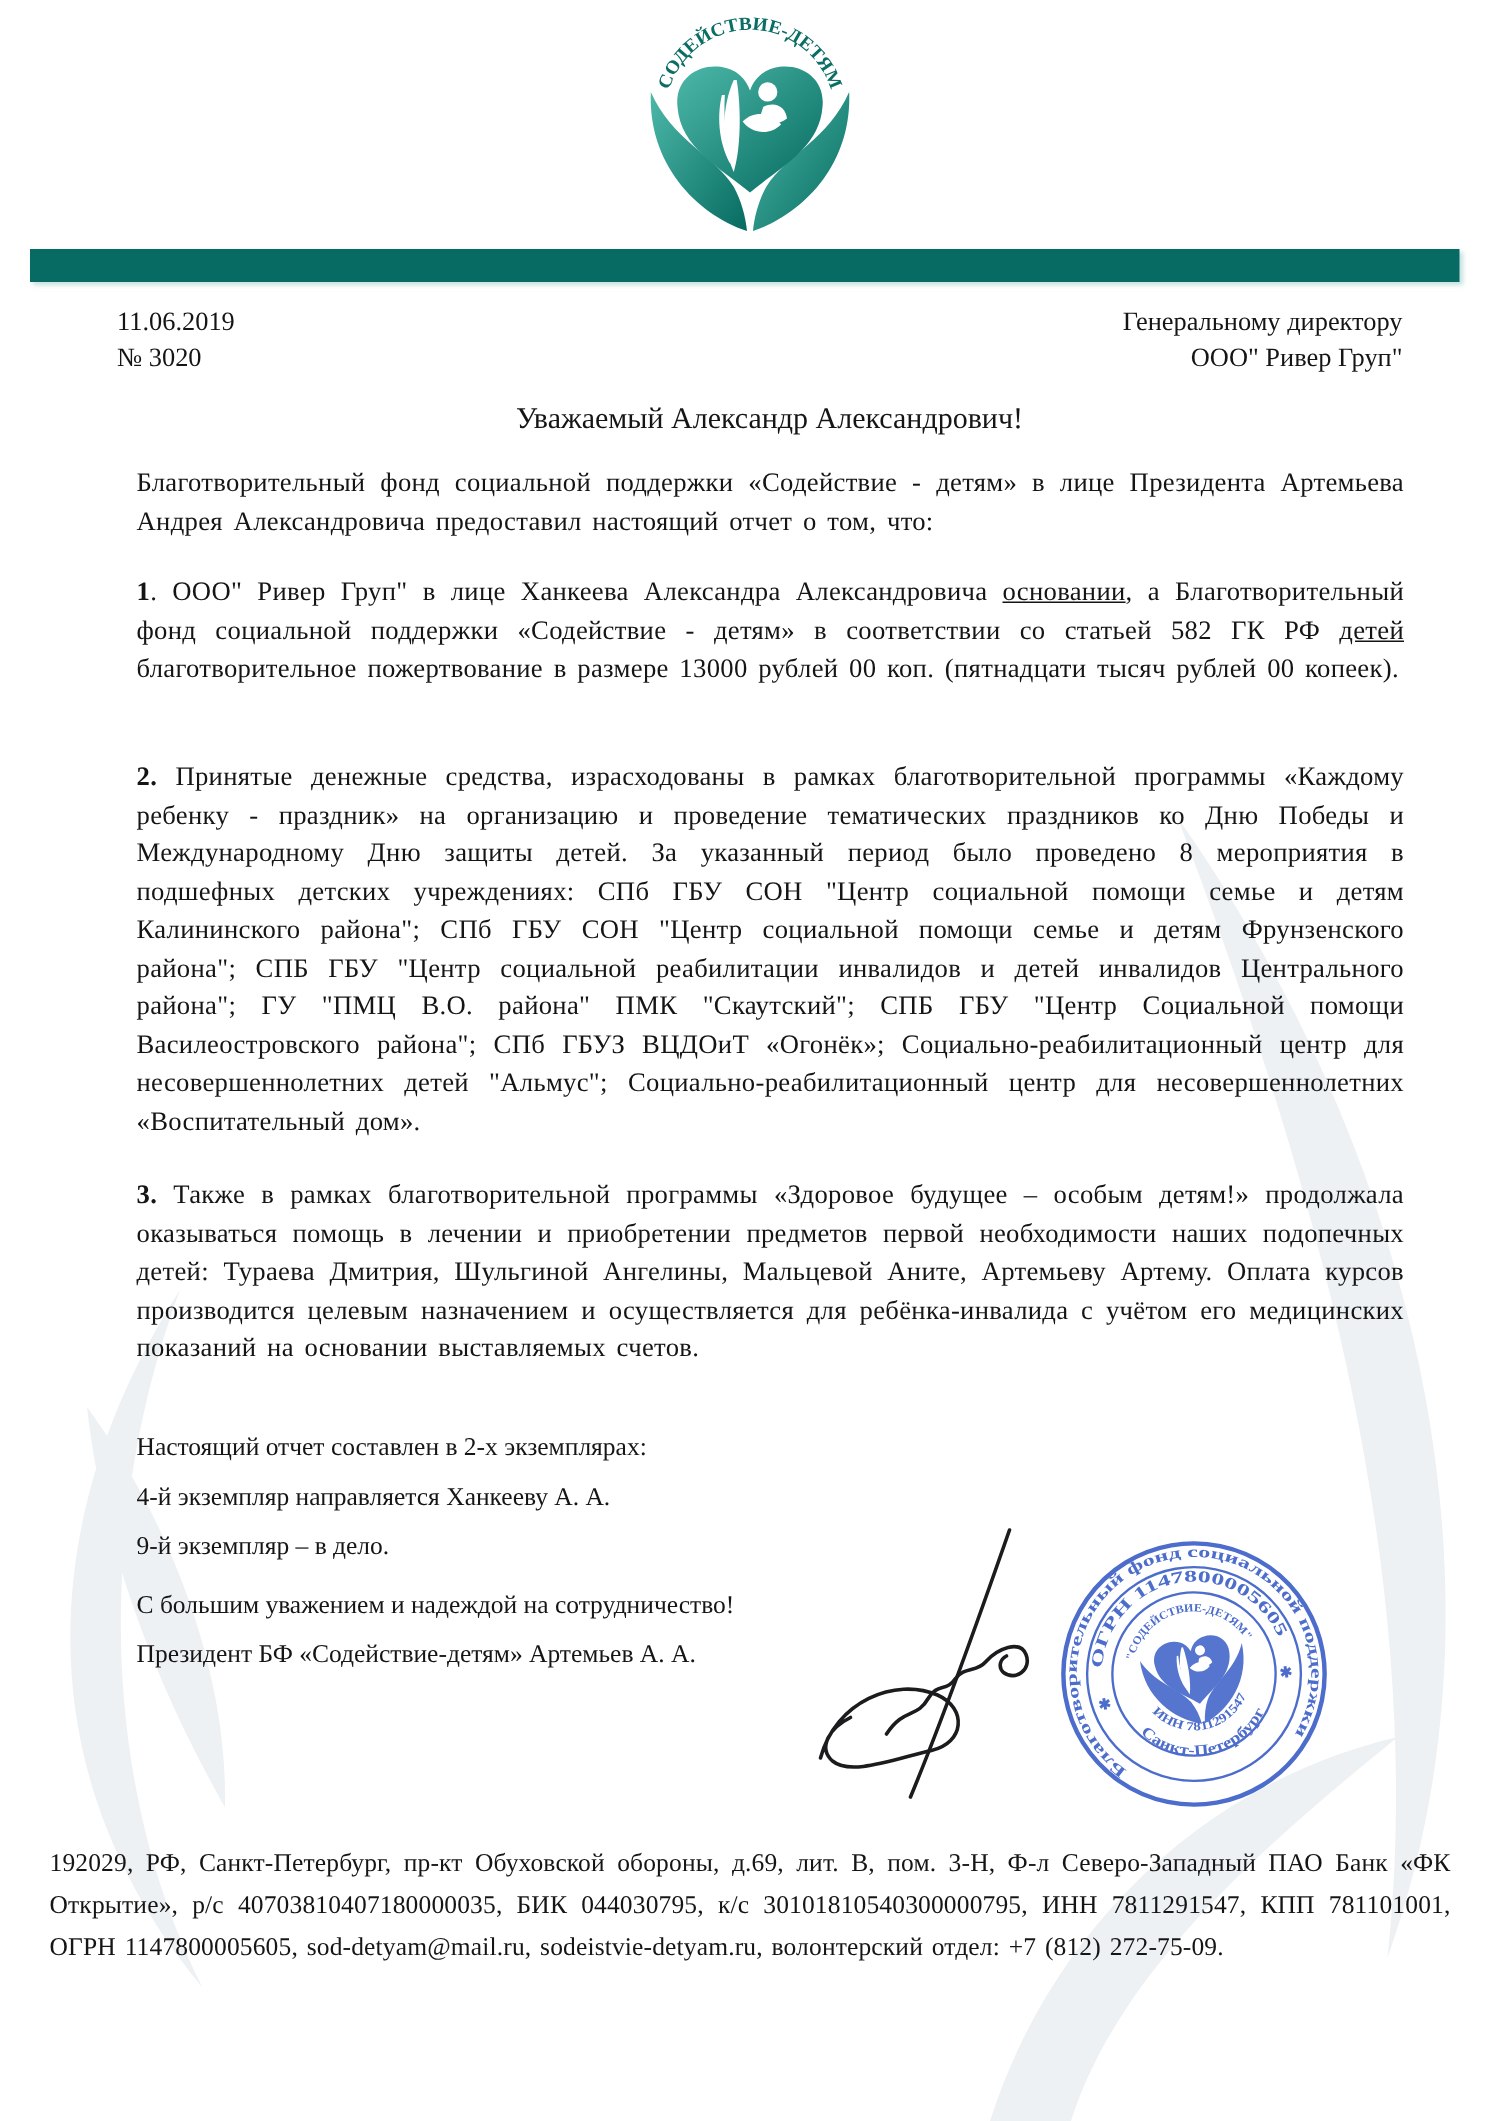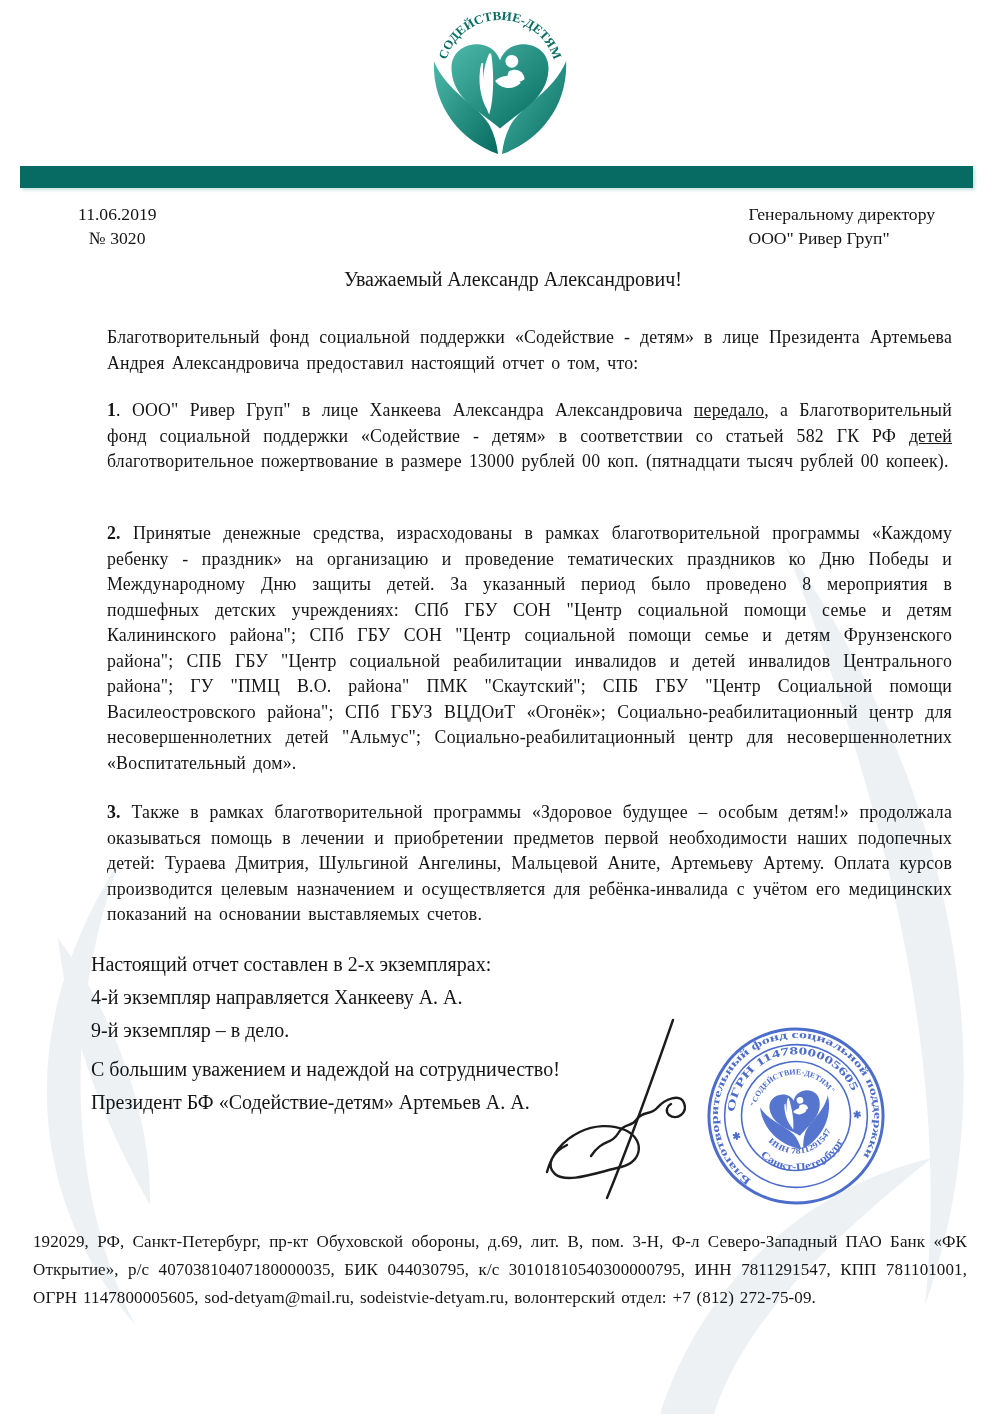--- a/index.html
+++ b/index.html
@@ -13,32 +13,32 @@
   
   .logo-wrap{left:0;top:10px;width:1000px;display:flex;justify-content:center;}
   
   .teal-bar{
     left:20px;top:166px;width:953px;height:22px;background:#076a63;
     box-shadow:2px 2px 3px rgba(150,200,195,.55);
   }
   
   .ref-row{left:78px;top:203px;width:857px;display:flex;justify-content:space-between;
     font-size:17.6px;line-height:23.8px;}
-  .ref-left{text-align:center;}
-  .ref-right{}
+  .ref-left{text-align:left;}
+  .ref-right{text-align:right;}
   .salutation{left:91px;top:268px;width:844px;text-align:center;font-size:20px;}
   
   .para{
-    position:absolute;left:91px;width:845px;margin:16px;z-index:1;
+    position:absolute;left:91px;width:845px;margin:0;z-index:1;
     font-size:17.8px;line-height:25.5px;text-align:justify;
     letter-spacing:.2px;word-spacing:2.5px;
   }
   .para b{font-weight:bold;}
   .para .u{text-decoration:underline;}
-  .copies,.closing{font-size:20px;line-height:33px;}
+  .copies,.closing{font-size:17px;line-height:33px;}
   .copies{left:91px;top:948px;width:845px;}
   .closing{left:91px;top:1053px;width:845px;}
   .signature{left:533px;top:1014px;width:182px;height:196px;}
   .stamp{left:702px;top:1022px;width:188px;height:188px;transform:rotate(-10deg);opacity:.93;}
   .footer{
     left:33px;top:1228px;width:934px;font-size:17px;line-height:28px;
     text-align:justify;letter-spacing:.1px;word-spacing:1.5px;
   }
   svg text{font-family:"Liberation Serif","DejaVu Serif",serif;}
 </style>
@@ -96,21 +96,21 @@
     </div>
   </div>
 
   <div class="layer salutation">Уважаемый Александр Александрович!</div>
 
   <p class="para" style="top:309px">
     <span>Благотворительный фонд социальной поддержки «Содействие - детям» в лице Президента Артемьева Андрея Александровича предоставил настоящий отчет о том, что:</span>
   </p>
 
   <p class="para" style="top:382px">
-    <b>1</b><span>. ООО" Ривер Груп" в лице Ханкеева Александра Александровича </span><span class="u">передало</span><span>, а Благотворительный фонд социальной поддержки «Содействие - детям» в соответствии со статьей 582 ГК РФ </span><span class="u">детей</span><span> благотворительное пожертвование в размере 13000 рублей 00 коп. (пятнадцати тысяч рублей 00 копеек).</span>
+    <b>1</b><span>. ООО" Ривер Груп" в лице Ханкеева Александра Александровича </span><span class="u">основании</span><span>, а Благотворительный фонд социальной поддержки «Содействие - детям» в соответствии со статьей 582 ГК РФ </span><span class="u">детей</span><span> благотворительное пожертвование в размере 13000 рублей 00 коп. (пятнадцати тысяч рублей 00 копеек).</span>
   </p>
 
   <p class="para" style="top:505px">
     <b>2.</b><span> Принятые денежные средства, израсходованы в рамках благотворительной программы «Каждому ребенку - праздник» на организацию и проведение тематических праздников ко Дню Победы и Международному Дню защиты детей. За указанный период было проведено 8 мероприятия в подшефных детских учреждениях: СПб ГБУ СОН "Центр социальной помощи семье и детям Калининского района"; СПб ГБУ СОН "Центр социальной помощи семье и детям Фрунзенского района"; СПБ ГБУ "Центр социальной реабилитации инвалидов и детей инвалидов Центрального района"; ГУ "ПМЦ В.О. района" ПМК "Скаутский"; СПБ ГБУ "Центр Социальной помощи Василеостровского района"; СПб ГБУЗ ВЦДОиТ «Огонёк»; Социально-реабилитационный центр для несовершеннолетних детей "Альмус"; Социально-реабилитационный центр для несовершеннолетних «Воспитательный дом».</span>
   </p>
 
   <p class="para" style="top:784px">
     <b>3.</b><span> Также в рамках благотворительной программы «Здоровое будущее – особым детям!» продолжала оказываться помощь в лечении и приобретении предметов первой необходимости наших подопечных детей: Тураева Дмитрия, Шульгиной Ангелины, Мальцевой Аните, Артемьеву Артему. Оплата курсов производится целевым назначением и осуществляется для ребёнка-инвалида с учётом его медицинских показаний на основании выставляемых счетов.</span>
   </p>
 

